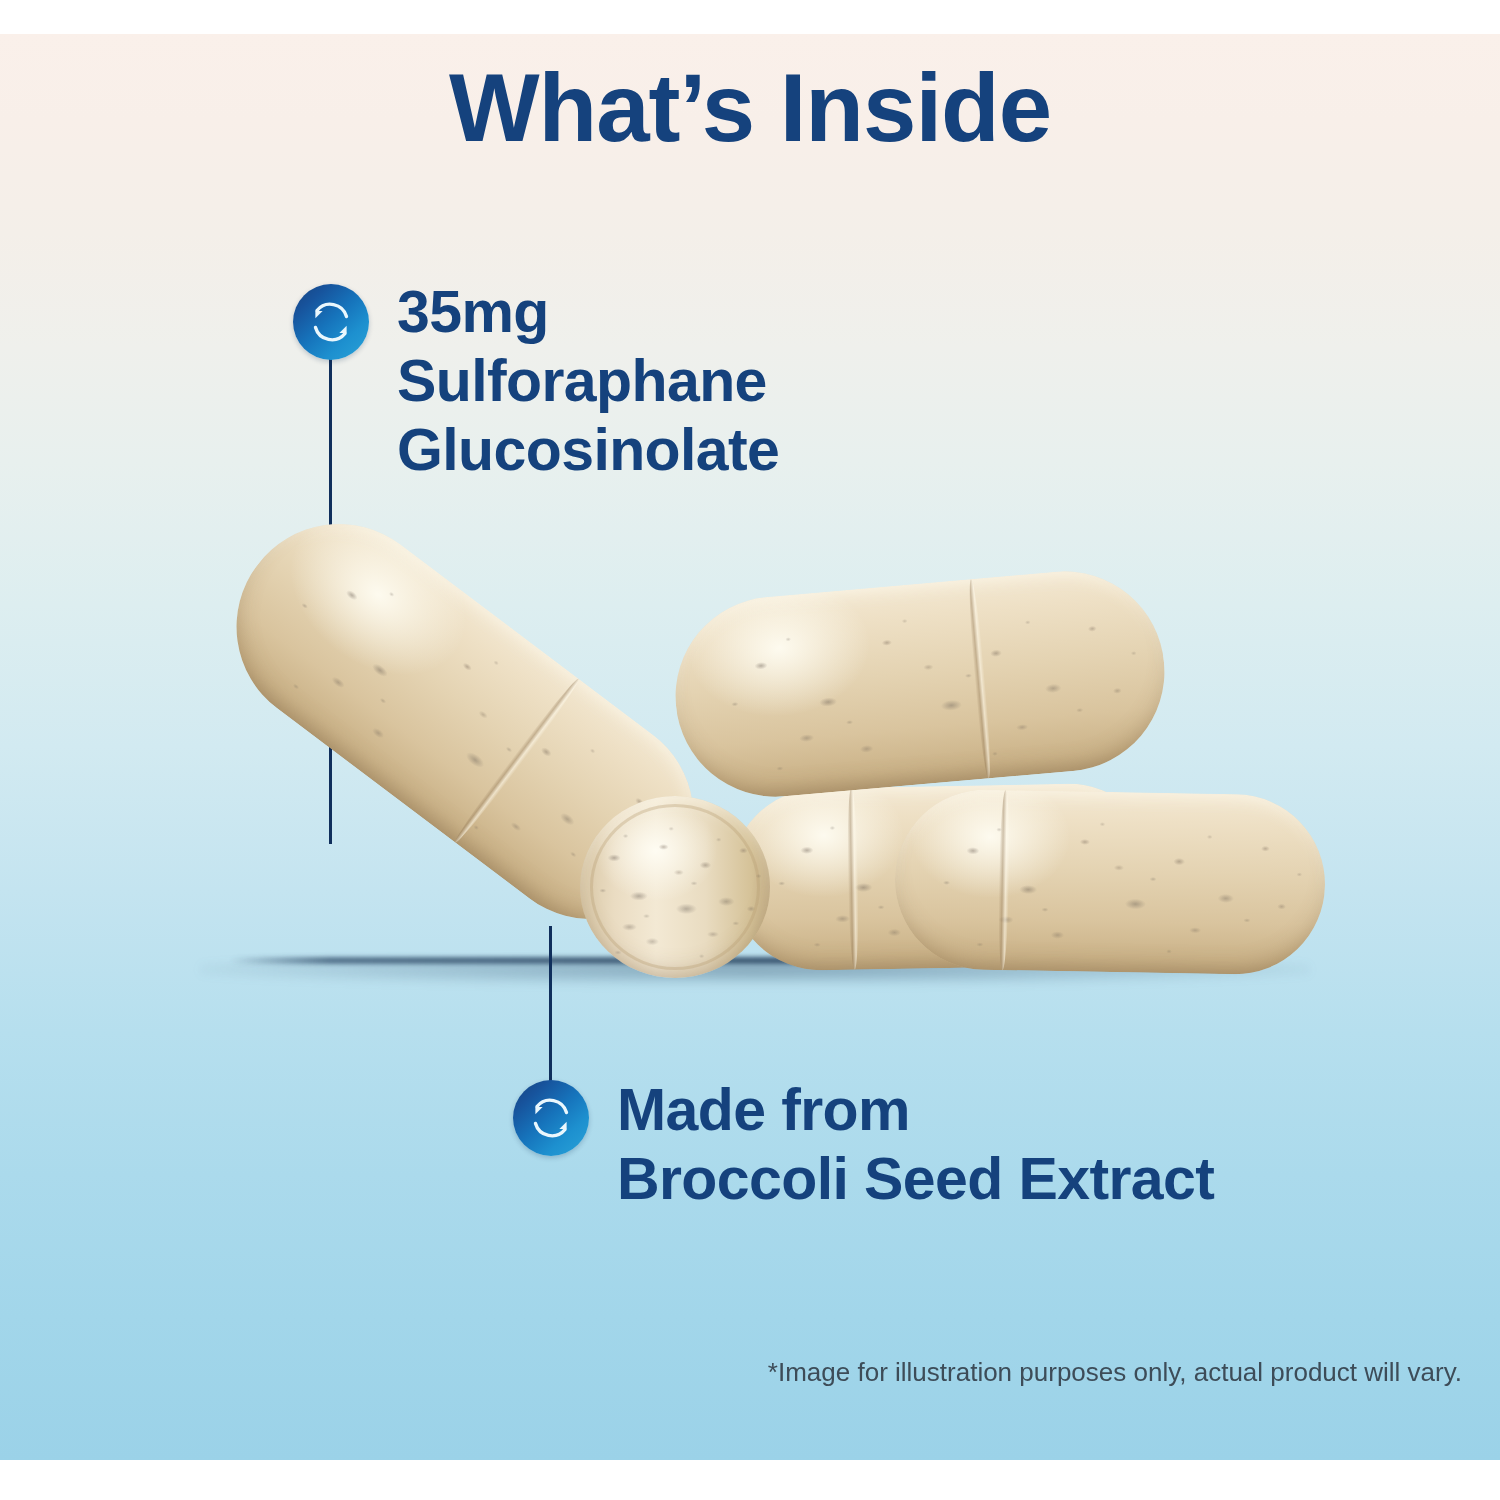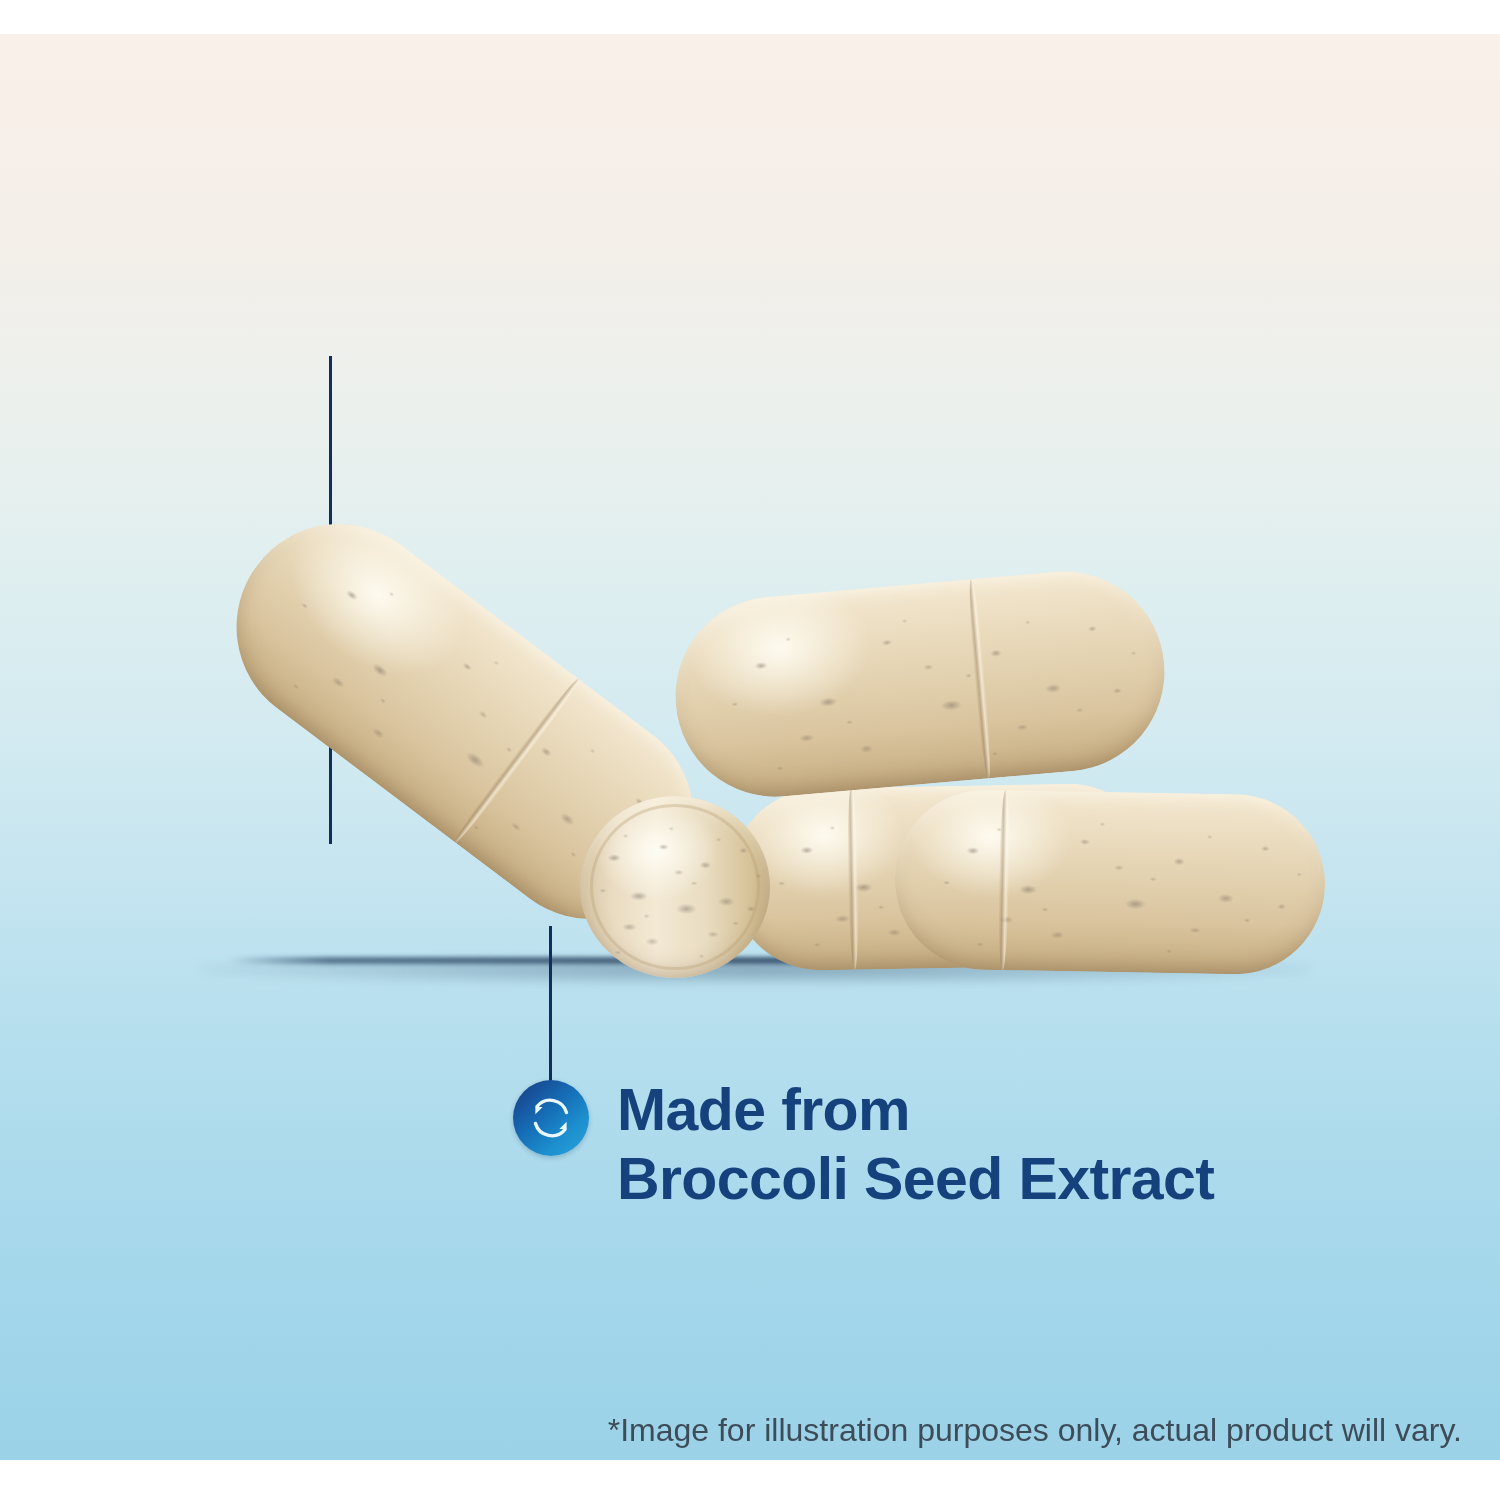--- a/index.html
+++ b/index.html
@@ -238,22 +238,22 @@
     position: absolute;
     left: 10px; top: 8px; right: 10px; bottom: 8px;
     border-radius: 50%;
     box-shadow: inset 0 0 0 3px rgba(184,158,116,0.35);
   }
 
   
   .footnote {
     position: absolute;
     right: 38px;
-    top: 1376px;
-    font-size: 32px;
+    top: 1322px;
+    font-size: 26px;
     line-height: 1.25;
     color: #3d4c58;
     font-family: "Liberation Sans", sans-serif;
     white-space: nowrap;
     text-align: left;
   }
 </style>
 </head>
 <body>
 
@@ -282,21 +282,37 @@
       </div>
 
       <div class="cap" id="cap-end-on">
         <div class="rim"></div>
       </div>
     </div>
 
     <div class="leader" id="leader-top"></div>
     <div class="leader" id="leader-bottom"></div>
 
-
+    <div class="heading">What’s Inside</div>
+
+    <div class="callout" id="callout-top">
+      <div class="badge">
+        <svg viewBox="0 0 76 76" aria-hidden="true">
+          <g fill="none" stroke="#eaf7fd" stroke-width="3.4" stroke-linecap="round" stroke-linejoin="round">
+            <path d="M22.5 43.5 A17 17 0 0 0 52.0 49.5"></path>
+            <path d="M53.5 32.5 A17 17 0 0 0 24.0 26.5"></path>
+          </g>
+          <path d="M22.4 34.2 L22.4 27.0 L29.6 27.0 Z" fill="#eaf7fd"></path>
+          <path d="M53.6 41.8 L53.6 49.0 L46.4 49.0 Z" fill="#eaf7fd"></path>
+        </svg>
+      </div>
+      <div class="callout-text">35mg
+Sulforaphane
+Glucosinolate</div>
+    </div>
 
     <div class="callout" id="callout-bottom">
       <div class="badge">
         <svg viewBox="0 0 76 76" aria-hidden="true">
           <g fill="none" stroke="#eaf7fd" stroke-width="3.4" stroke-linecap="round" stroke-linejoin="round">
             <path d="M22.5 43.5 A17 17 0 0 0 52.0 49.5"></path>
             <path d="M53.5 32.5 A17 17 0 0 0 24.0 26.5"></path>
           </g>
           <path d="M22.4 34.2 L22.4 27.0 L29.6 27.0 Z" fill="#eaf7fd"></path>
           <path d="M53.6 41.8 L53.6 49.0 L46.4 49.0 Z" fill="#eaf7fd"></path>

